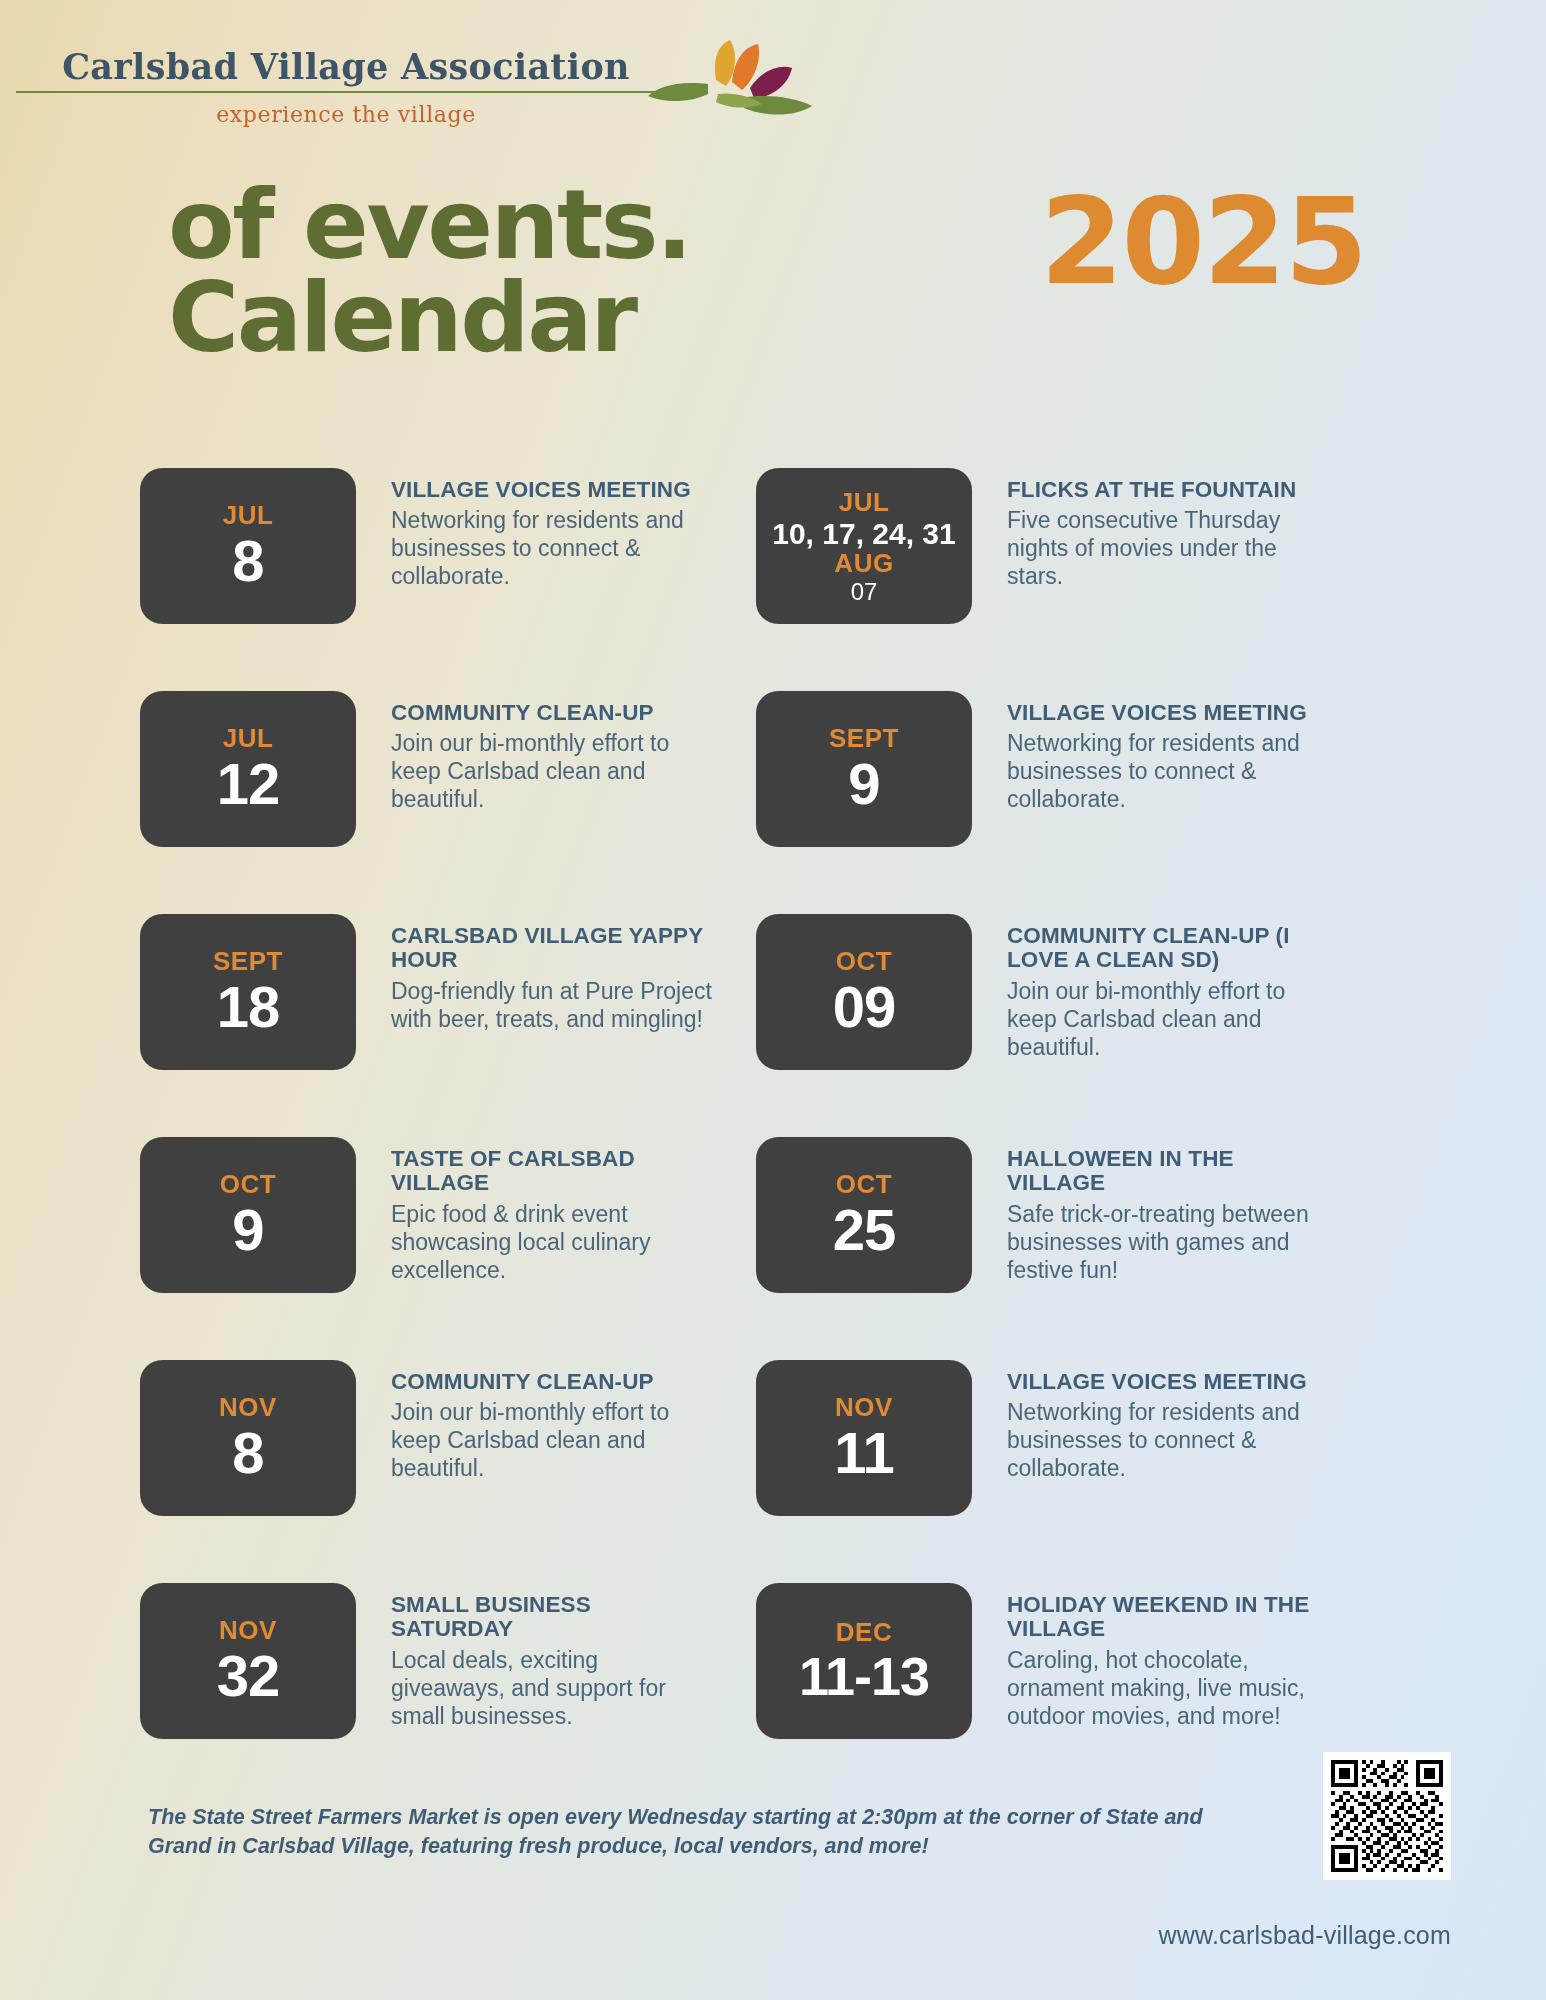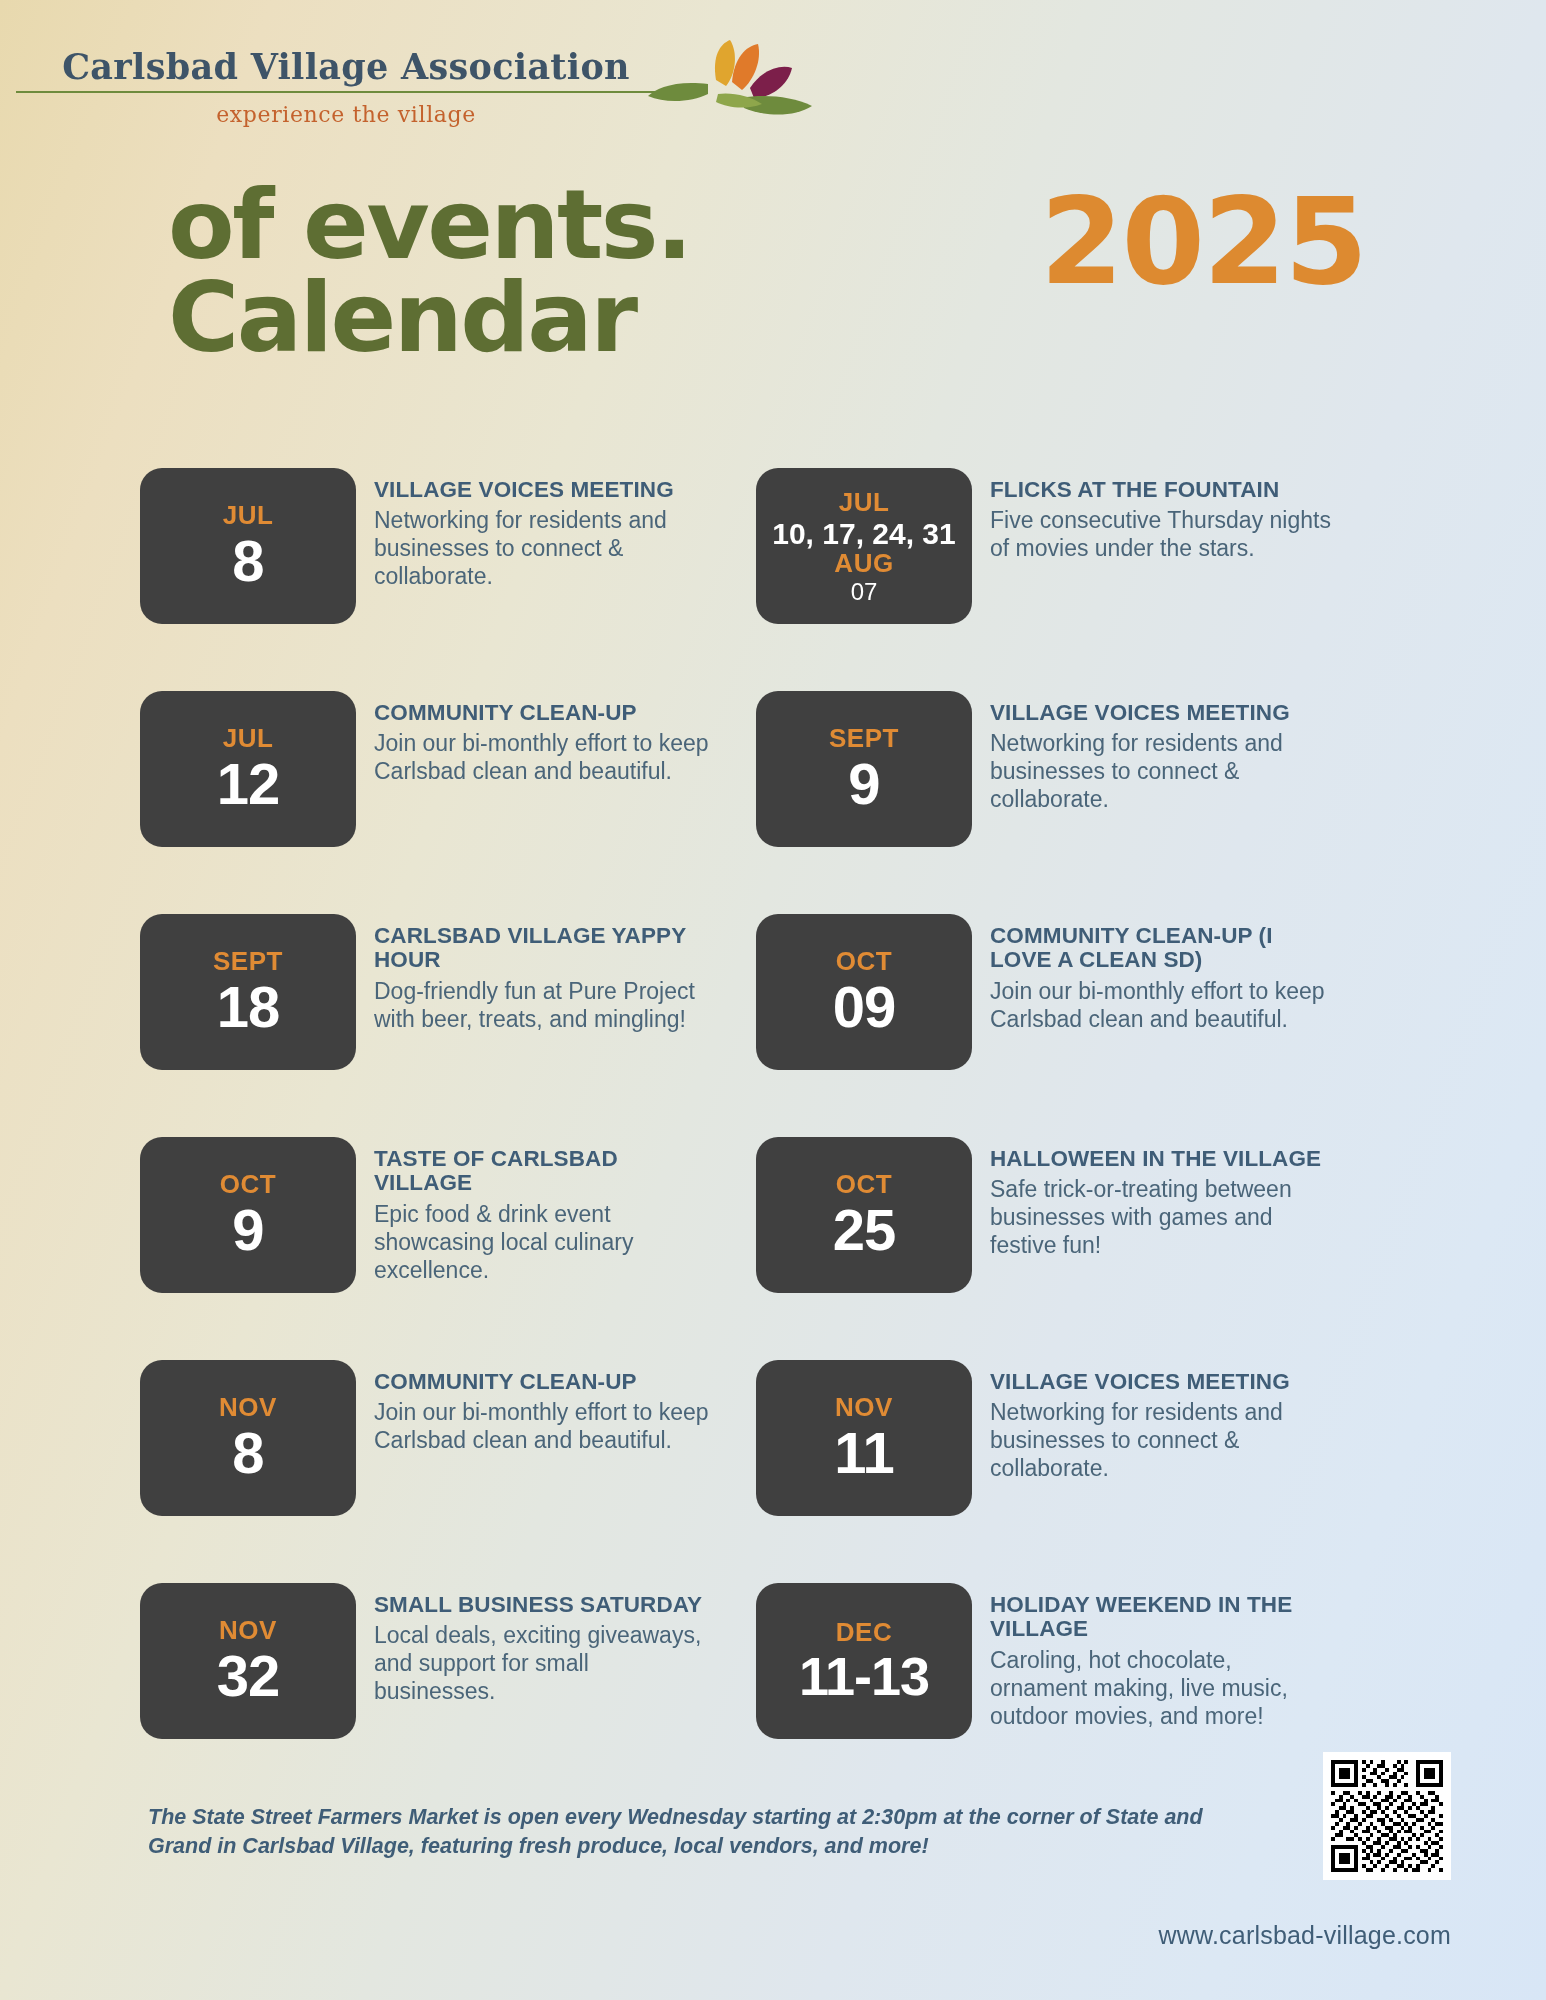--- a/index.html
+++ b/index.html
@@ -113,21 +113,21 @@
     font-weight: bold;
     font-size: 58px;
     line-height: 1.05;
     letter-spacing: -1px;
   }
   .date-day.small { font-size: 30px; font-weight: bold; letter-spacing: 0; }
   .date-day.tiny  { font-size: 24px; font-weight: normal; letter-spacing: 0; }
   .date-day.range { font-size: 54px; }
 
   .cell-text {
-    padding-left: 18px;
+    padding-left: 35px;
     padding-top: 10px;
     max-width: 360px;
   }
   .cell.right .cell-text { max-width: 360px; }
   .ev-title {
     color: #3f5d77;
     font-weight: bold;
     font-size: 22.5px;
     line-height: 1.08;
     letter-spacing: 0.1px;

